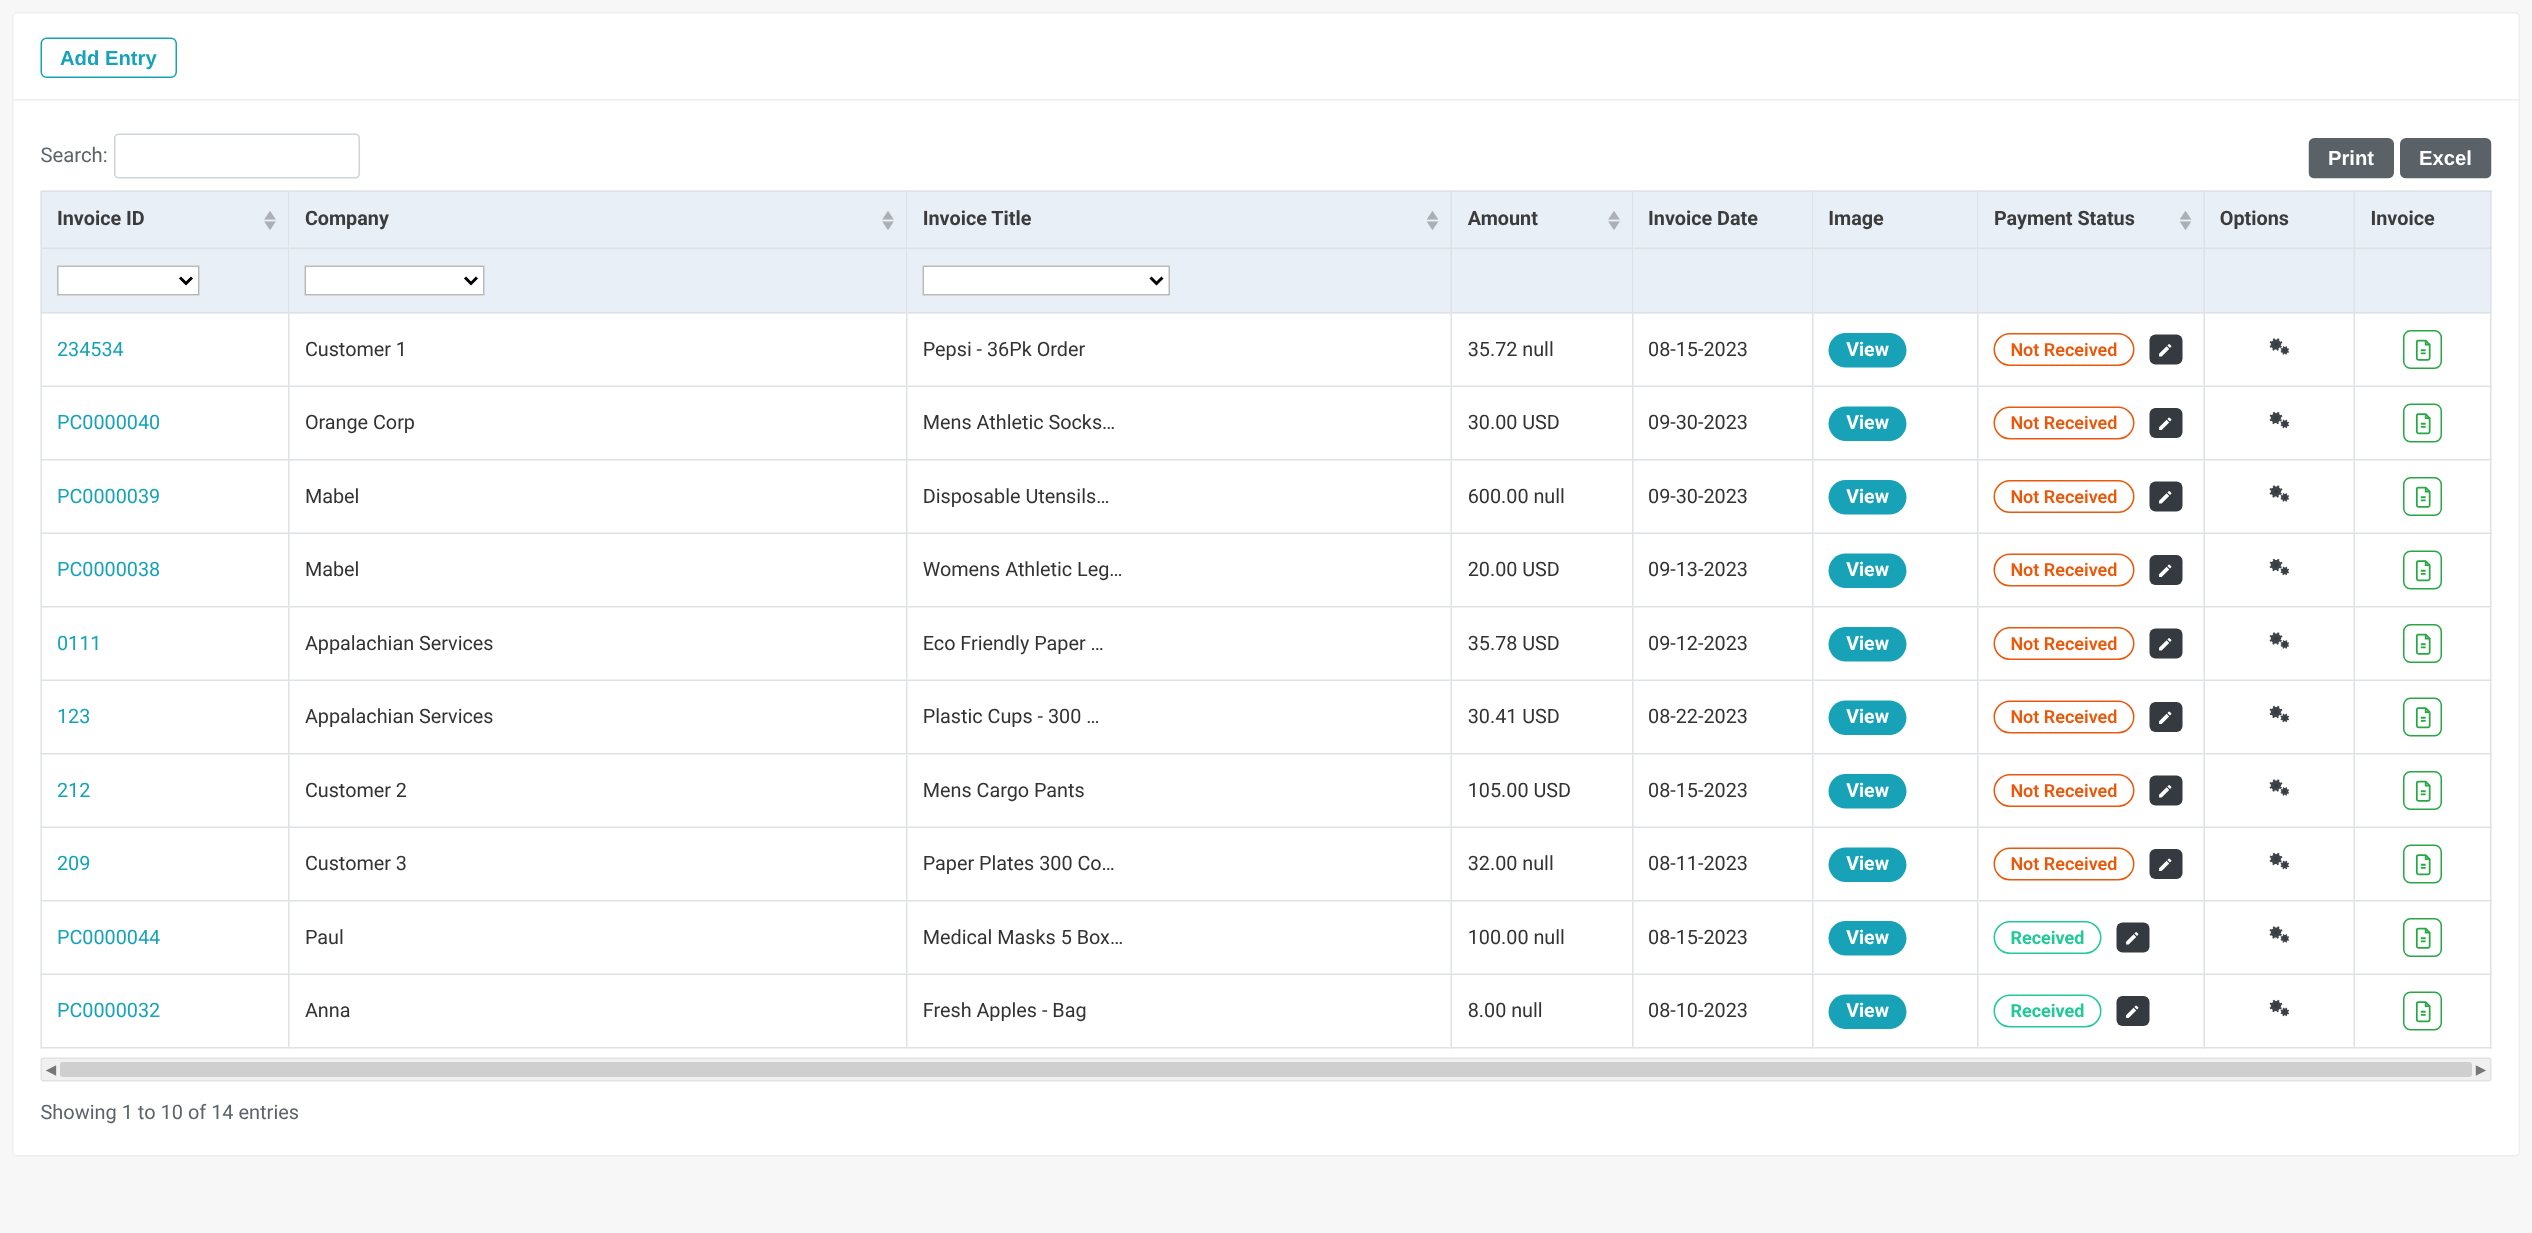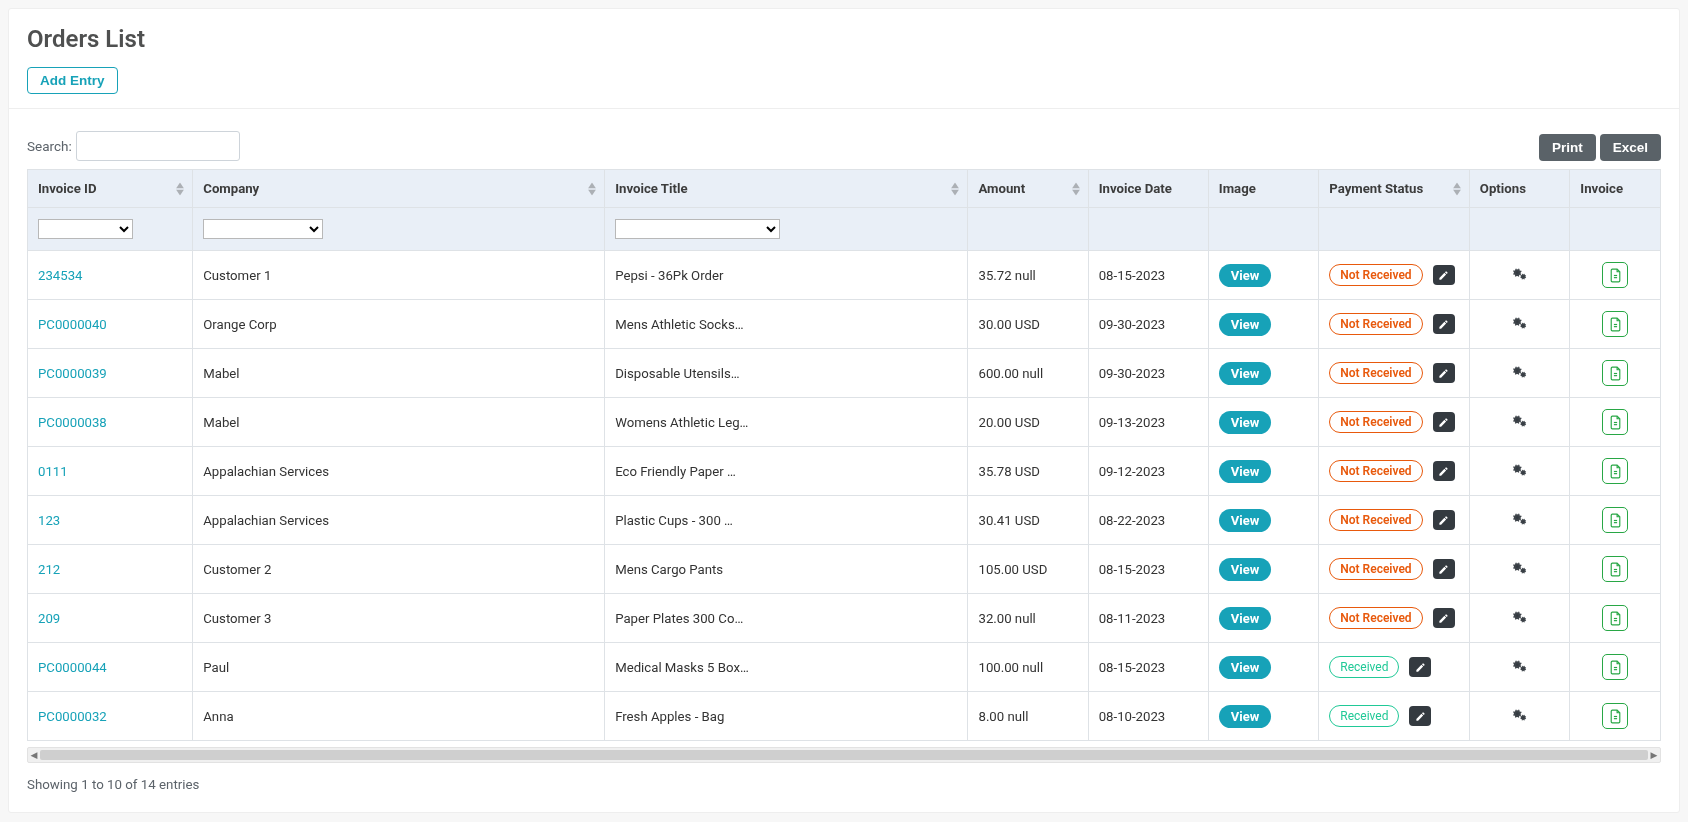--- a/index.html
+++ b/index.html
@@ -34,21 +34,21 @@
   .sort-icon{position:absolute;right:8px;top:50%;transform:translateY(-50%);display:flex;flex-direction:column;gap:1px;opacity:.35;}
   .sort-icon svg{width:8px;height:6px;}
   .filter-row td{background:var(--header-bg);padding:6px 8px;border-top:none;}
   .filter-row select{width:95px;border:1px solid #b8b8b8;background:#fff;font-size:12px;height:20px;}
   .filter-row .wide select{width:120px;}
   .filter-row .xwide select{width:165px;}
   .link{color:var(--link);text-decoration:none;}
   .pill{display:inline-block;padding:4px 12px;border-radius:999px;font-size:13px;font-weight:700;text-align:center;}
   .pill-view{background:var(--teal);color:#fff;cursor:pointer;}
   .pill-notrec{border:1px solid var(--orange);color:var(--orange);background:#fff;font-weight:600;font-size:12px;padding:3px 10px;}
-  .pill-rec{border:1px solid #20c997;color:#20c997;background:#fff;font-weight:400;font-size:12px;padding:3px 10px;}
+  .pill-rec{border:1px solid #20c997;color:#20c997;background:#fff;font-weight:700;font-size:12px;padding:3px 10px;}
   .icon-btn{display:inline-flex;align-items:center;justify-content:center;width:22px;height:20px;border-radius:4px;cursor:pointer;}
   .icon-btn.dark{background:#343a40;color:#fff;}
   .icon-btn.outline-green{border:1.5px solid var(--green);color:var(--green);background:#fff;width:24px;height:24px;border-radius:5px;}
   .gears{color:#343a40;}
   .scroll-faux{height:14px;background:#f0f0f0;border:1px solid #e2e2e2;border-radius:2px;margin-top:6px;position:relative;}
   .scroll-faux .thumb{position:absolute;left:12px;right:12px;top:2px;bottom:2px;background:#cfcfcf;border-radius:2px;}
   .scroll-faux .arrow{position:absolute;top:0;bottom:0;width:12px;display:flex;align-items:center;justify-content:center;color:#777;font-size:9px;}
   .scroll-faux .arrow.left{left:0;}
   .scroll-faux .arrow.right{right:0;}
   .footer{display:flex;justify-content:space-between;align-items:center;margin-top:14px;font-size:13.3px;color:var(--muted);}
@@ -67,21 +67,20 @@
   .col-date{width:100px;}
   .col-image{width:90px;}
   .col-status{width:130px;}
   .col-options{width:80px;}
   .col-invoice{width:70px;}
 </style>
 </head>
 <body>
 
 <div class="card">
-  <h2>Orders List</h2>
   <button class="btn btn-outline-teal">Add Entry</button>
 
   <div style="height:14px"></div>
   <hr class="sep">
 
   <div class="top-actions">
     <div class="search-wrap">
       <label>Search:</label>
       <input type="text" style="">
     </div>

